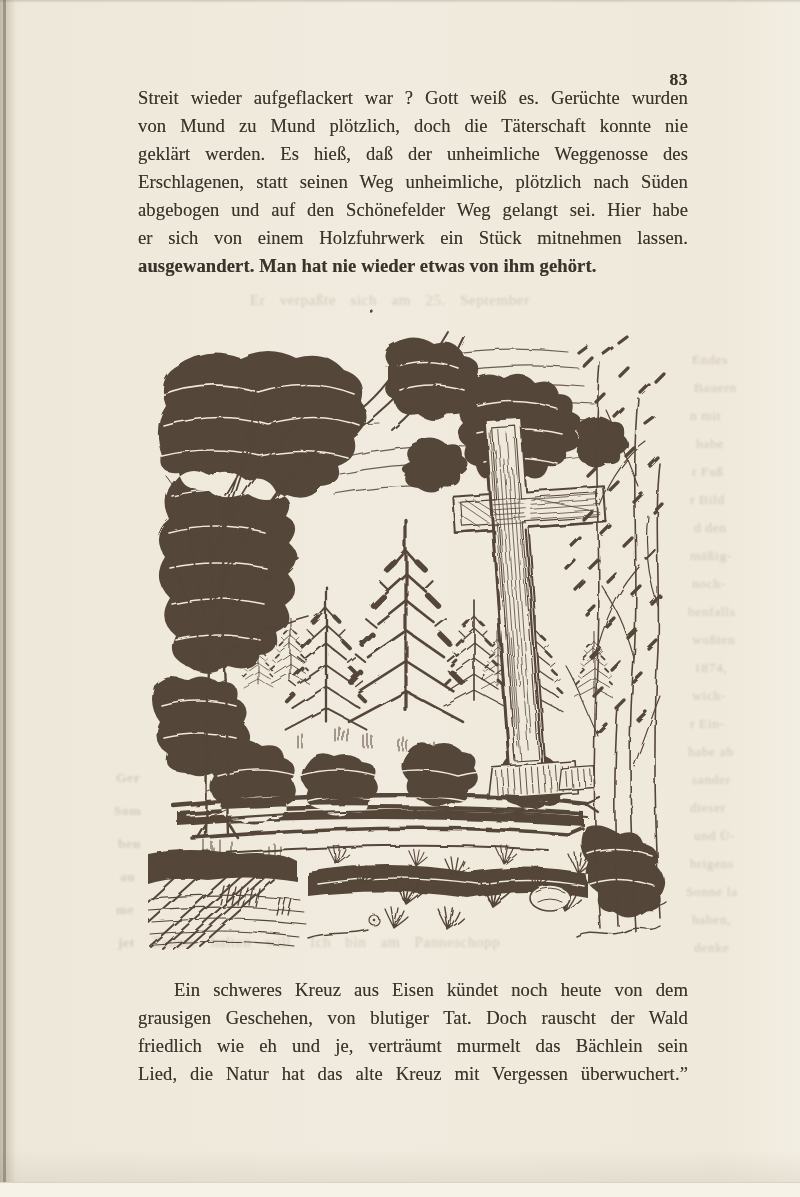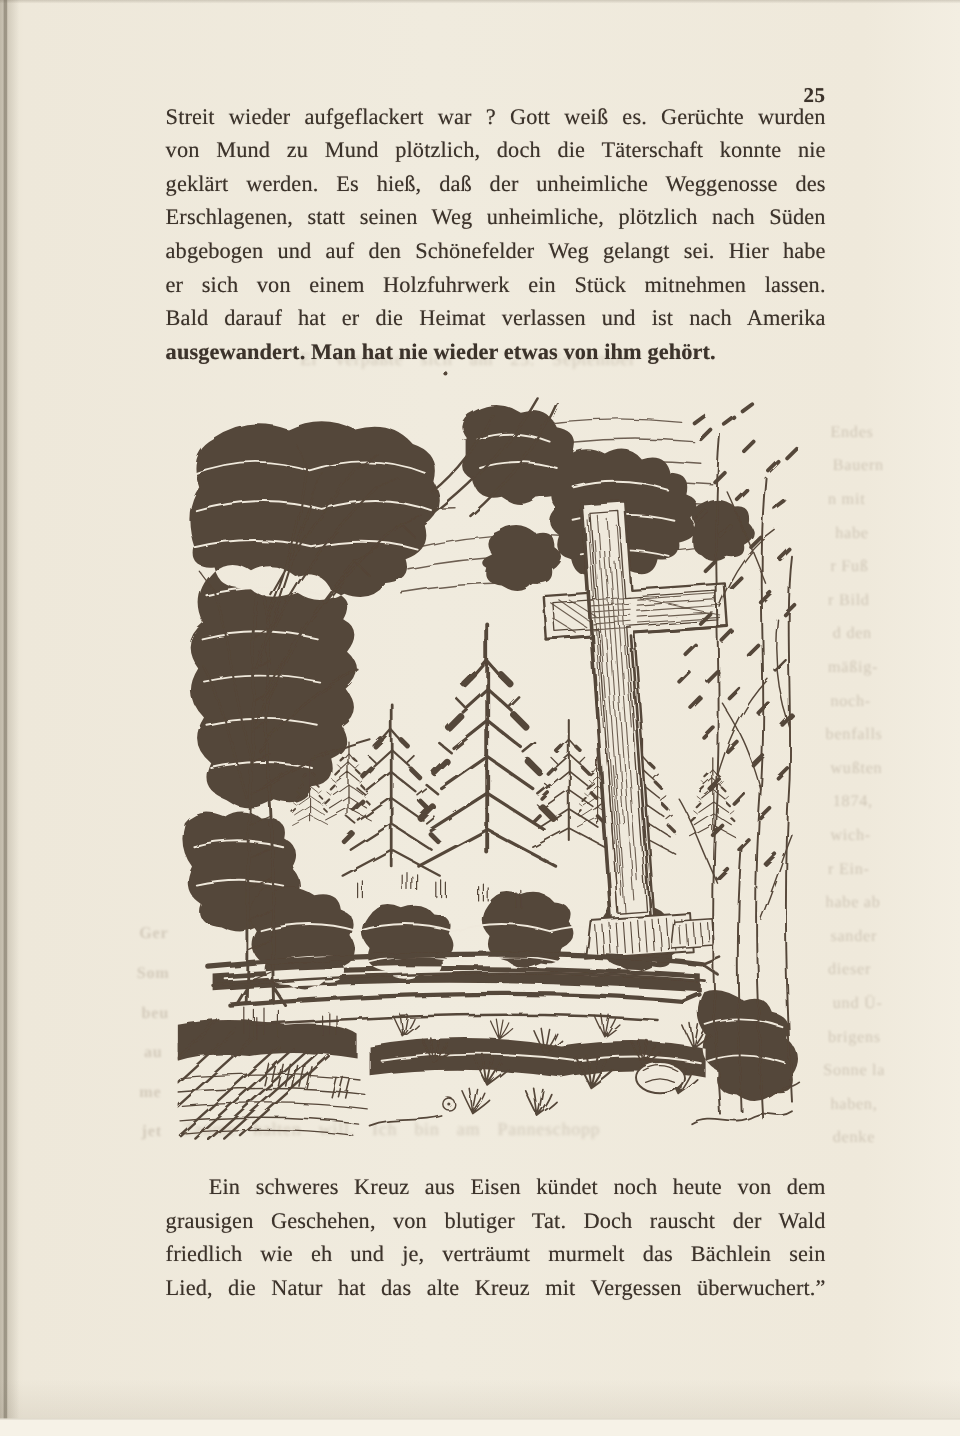--- a/index.html
+++ b/index.html
@@ -69,30 +69,29 @@
   <span class="ghost" style="left:692px;top:912px;">haben,</span>
   <span class="ghost" style="left:694px;top:940px;">denke</span>
 
   <span class="ghost ghost-left" style="left:116px;top:770px;">Ger</span>
   <span class="ghost ghost-left" style="left:114px;top:803px;">Som</span>
   <span class="ghost ghost-left" style="left:118px;top:836px;">beu</span>
   <span class="ghost ghost-left" style="left:120px;top:869px;">au</span>
   <span class="ghost ghost-left" style="left:116px;top:902px;">me</span>
   <span class="ghost ghost-left" style="left:118px;top:935px;">jet</span>
 
-  <div class="pagenum">25</div>
+  <div class="pagenum">83</div>
 
   <div class="para para-top">
     <span class="line">Streit wieder aufgeflackert war ? Gott weiß es. Gerüchte wurden</span>
     <span class="line">von Mund zu Mund plötzlich, doch die Täterschaft konnte nie</span>
     <span class="line">geklärt werden. Es hieß, daß der unheimliche Weggenosse des</span>
     <span class="line">Erschlagenen, statt seinen Weg unheimliche, plötzlich nach Süden</span>
     <span class="line">abgebogen und auf den Schönefelder Weg gelangt sei. Hier habe</span>
     <span class="line">er sich von einem Holzfuhrwerk ein Stück mitnehmen lassen.</span>
-    <span class="line">Bald darauf hat er die Heimat verlassen und ist nach Amerika</span>
     <span class="line no-just">ausgewandert. Man hat nie wieder etwas von ihm gehört.</span>
   </div>
 
   <div class="illus" role="img" aria-label="Pen-and-ink drawing: heavy iron cross in a forest clearing beside a large tree, firs, slender saplings, fallen logs, underbrush and a small stream">
     <svg viewBox="0 0 522 644" xmlns="http://www.w3.org/2000/svg">
       <defs>
         <filter id="rgh" x="-6%" y="-6%" width="112%" height="112%">
           <feTurbulence type="fractalNoise" baseFrequency="0.045" numOctaves="2" seed="8" result="n"></feTurbulence>
           <feDisplacementMap in="SourceGraphic" in2="n" scale="4.5"></feDisplacementMap>
         </filter>

